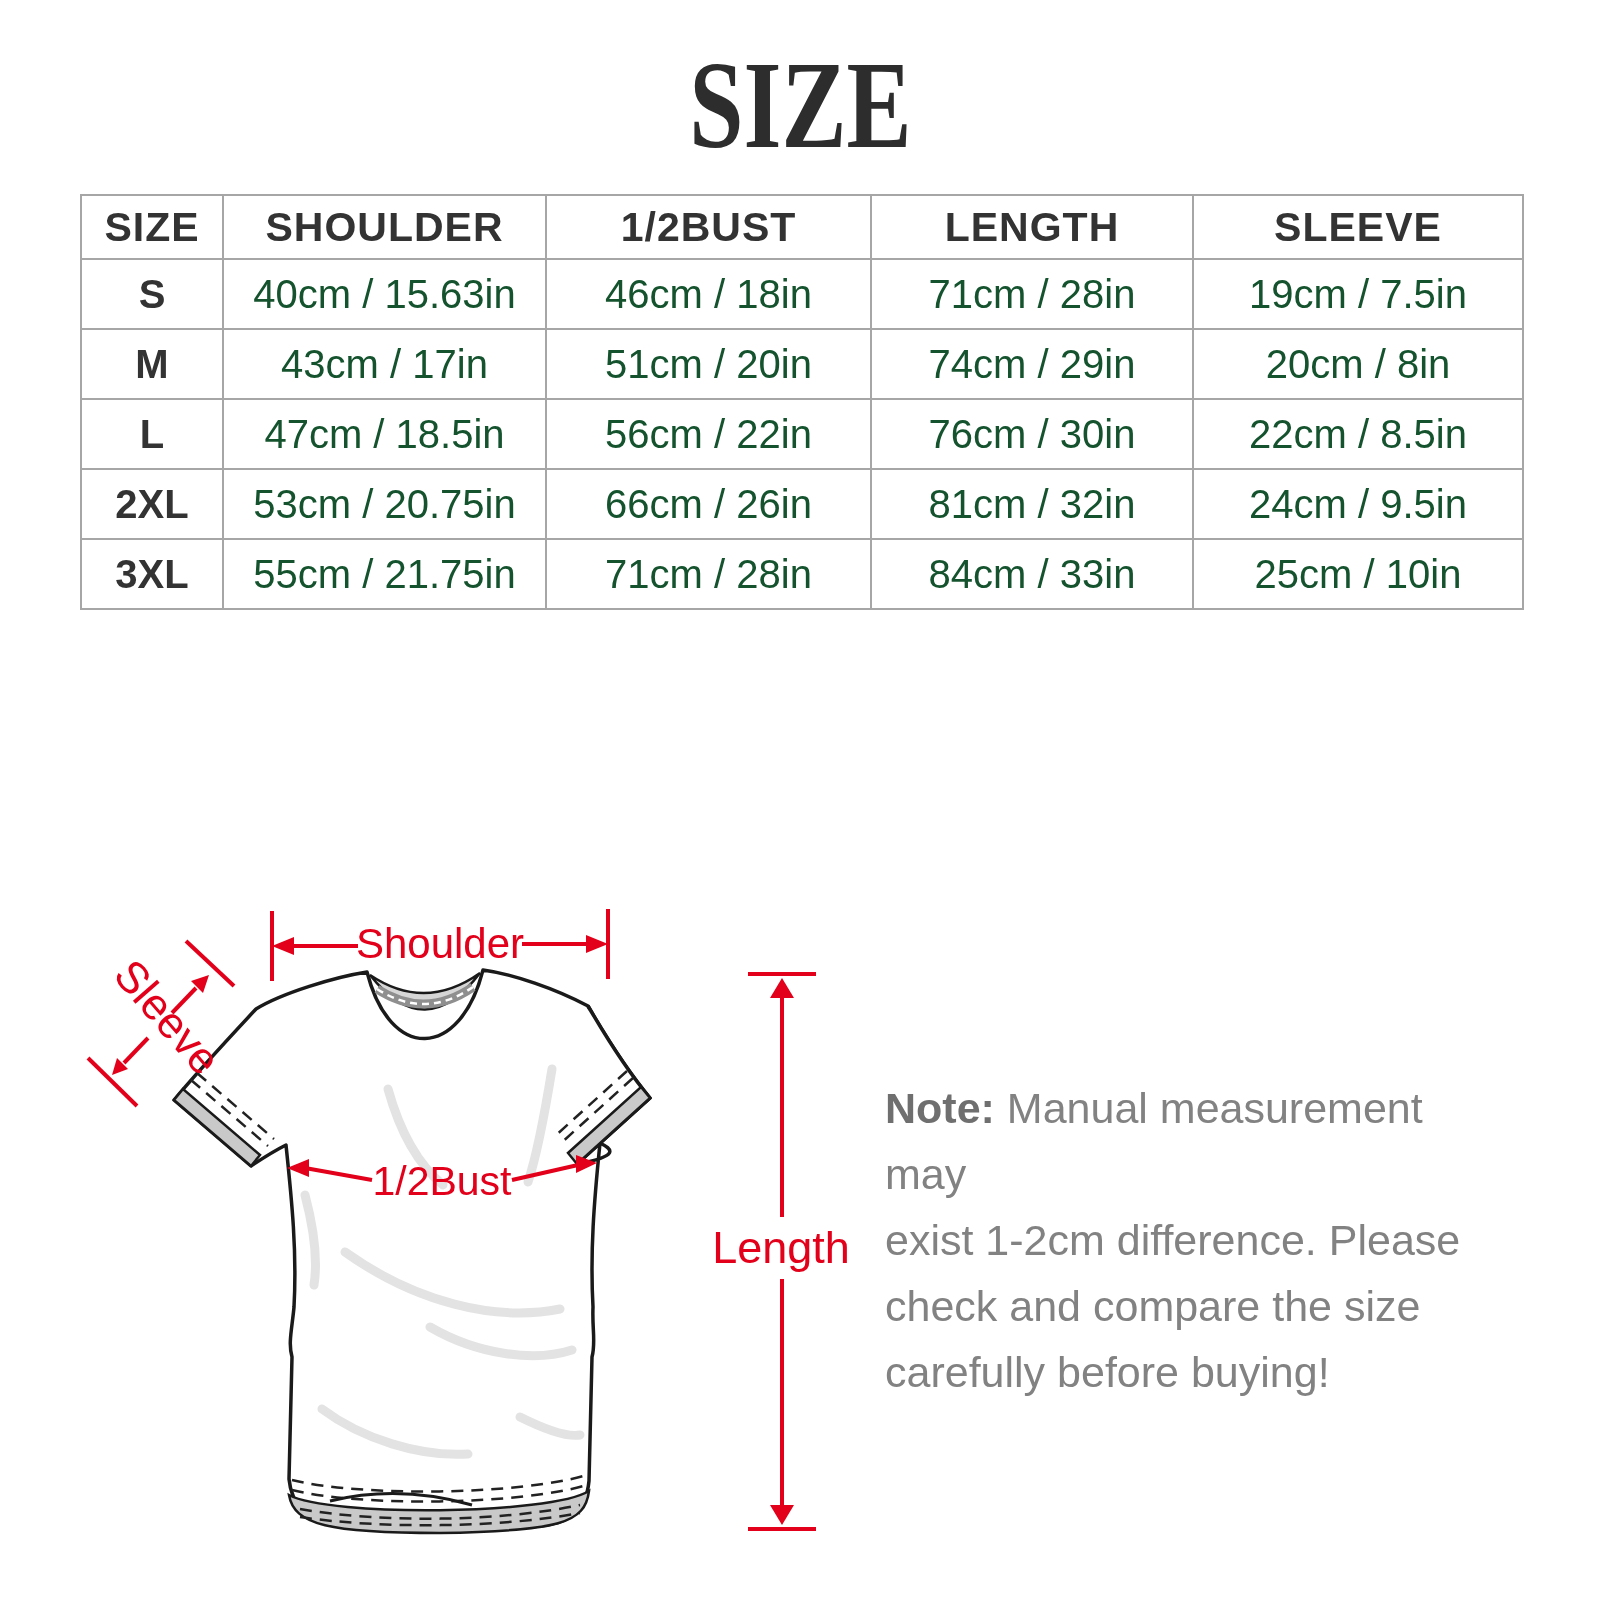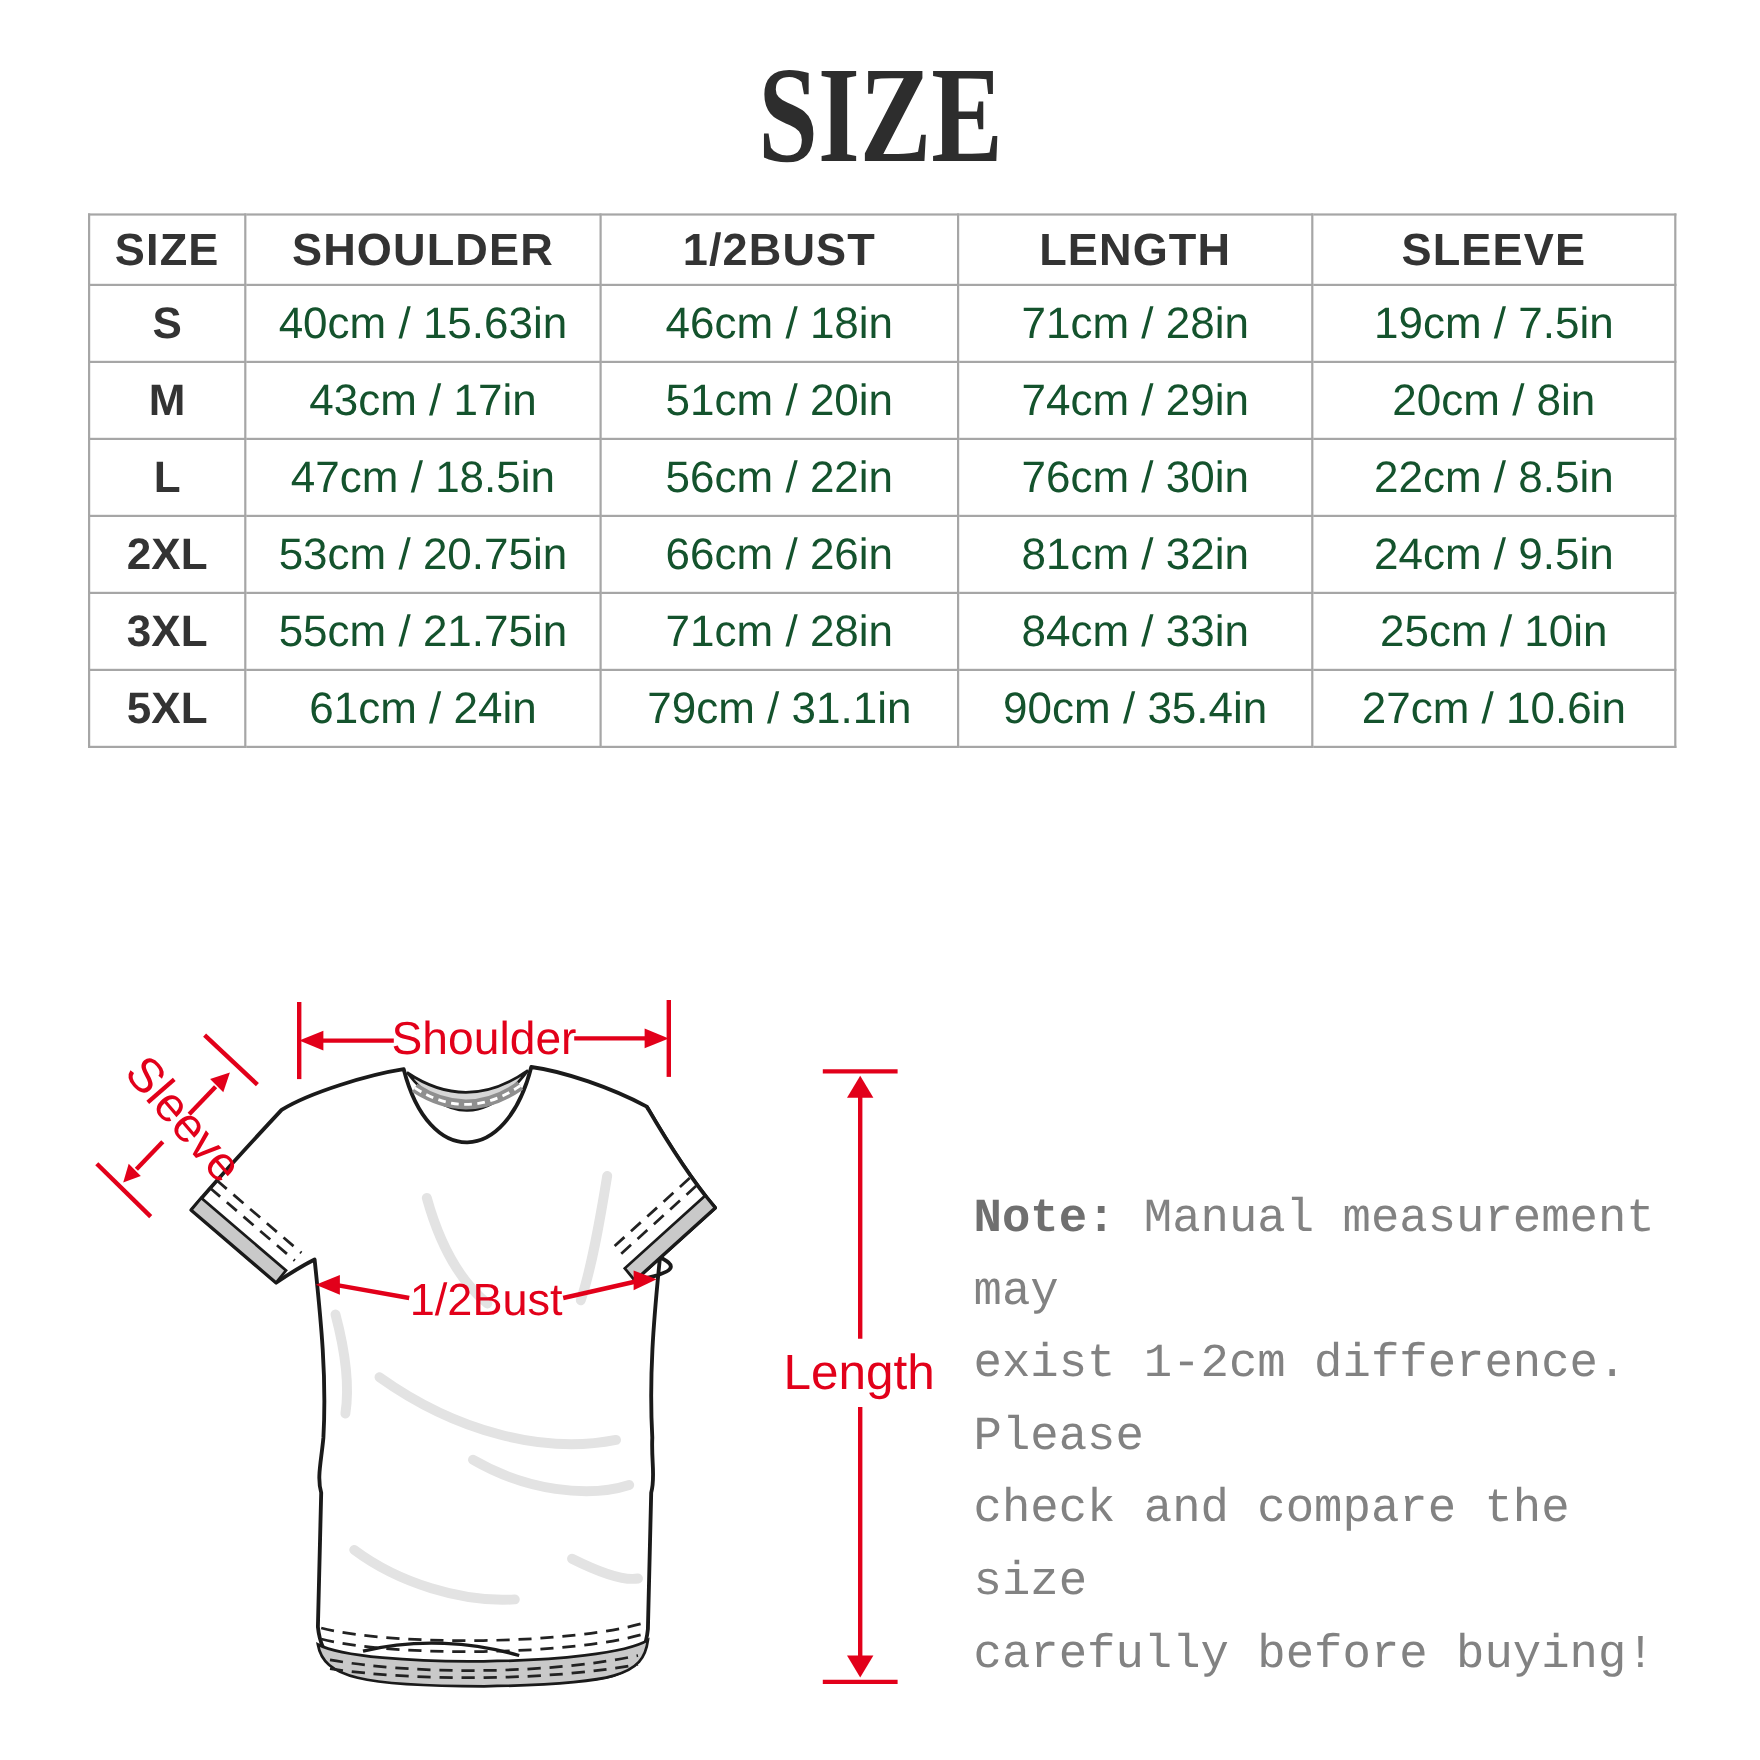--- a/index.html
+++ b/index.html
@@ -15,21 +15,21 @@
   table.size-table{position:absolute;left:80px;top:177px;width:1442px;
                    border-collapse:collapse;table-layout:fixed;}
   .size-table th,.size-table td{border:2px solid #a6a6a6;text-align:center;
                                 vertical-align:middle;padding:0;}
   .size-table th{height:62px;font-size:41px;font-weight:bold;color:#333333;letter-spacing:1px;}
   .size-table td{height:68px;font-size:40px;font-weight:normal;color:#14532d;}
   .size-table td.size-col{font-weight:bold;color:#333333;}
 
   
   .note{position:absolute;left:885px;top:1058px;width:630px;
-        font-size:43px;line-height:66px;color:#828282;font-family:Liberation Mono, monospace;}
+        font-size:43px;line-height:66px;color:#828282;}
   .note .note-label{font-weight:bold;color:#6f6f6f;}
 
   
   svg.diagram{position:absolute;left:60px;top:870px;}
   .red-line{stroke:#e2001a;stroke-width:4;fill:none;}
   .red-fill{fill:#e2001a;stroke:none;}
   .red-text{fill:#e2001a;font-family:"Liberation Sans", sans-serif;}
   .tee-outline{fill:#ffffff;stroke:#1a1a1a;stroke-width:3.5;stroke-linejoin:round;}
   .tee-gray{fill:#d6d6d6;stroke:#1a1a1a;stroke-width:2.5;}
   .tee-band{fill:#c9c9c9;stroke:#1a1a1a;stroke-width:2.5;}
@@ -90,27 +90,20 @@
         <td>66cm / 26in</td>
         <td>81cm / 32in</td>
         <td>24cm / 9.5in</td>
       </tr>
       <tr>
         <td class="size-col">3XL</td>
         <td>55cm / 21.75in</td>
         <td>71cm / 28in</td>
         <td>84cm / 33in</td>
         <td>25cm / 10in</td>
-      </tr>
-      <tr>
-        <td class="size-col">5XL</td>
-        <td>61cm / 24in</td>
-        <td>79cm / 31.1in</td>
-        <td>90cm / 35.4in</td>
-        <td>27cm / 10.6in</td>
       </tr>
     </tbody>
   </table>
 
   <svg class="diagram" width="830" height="700" viewBox="60 870 830 700" xmlns="http://www.w3.org/2000/svg">
 
     <g>
 
       <path class="tee-outline" d="
         M 367 955

